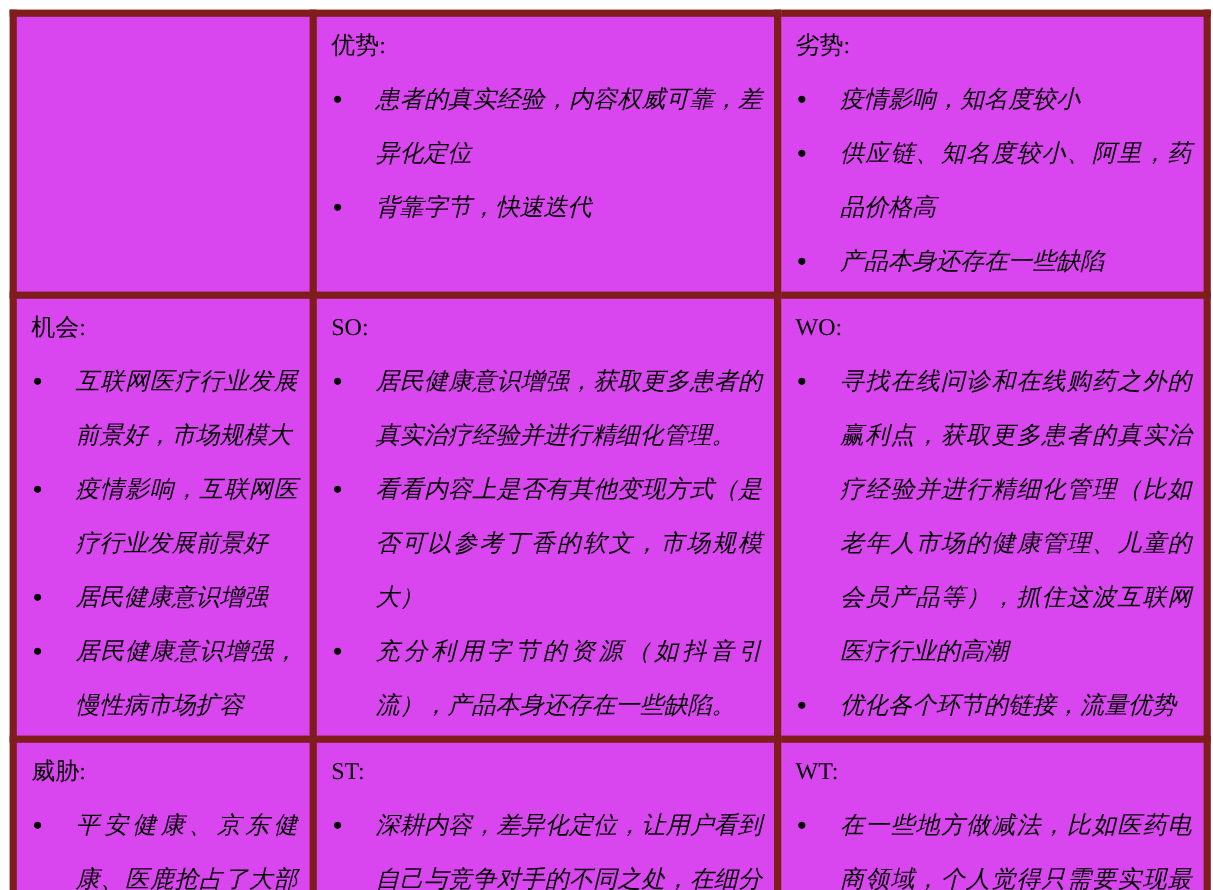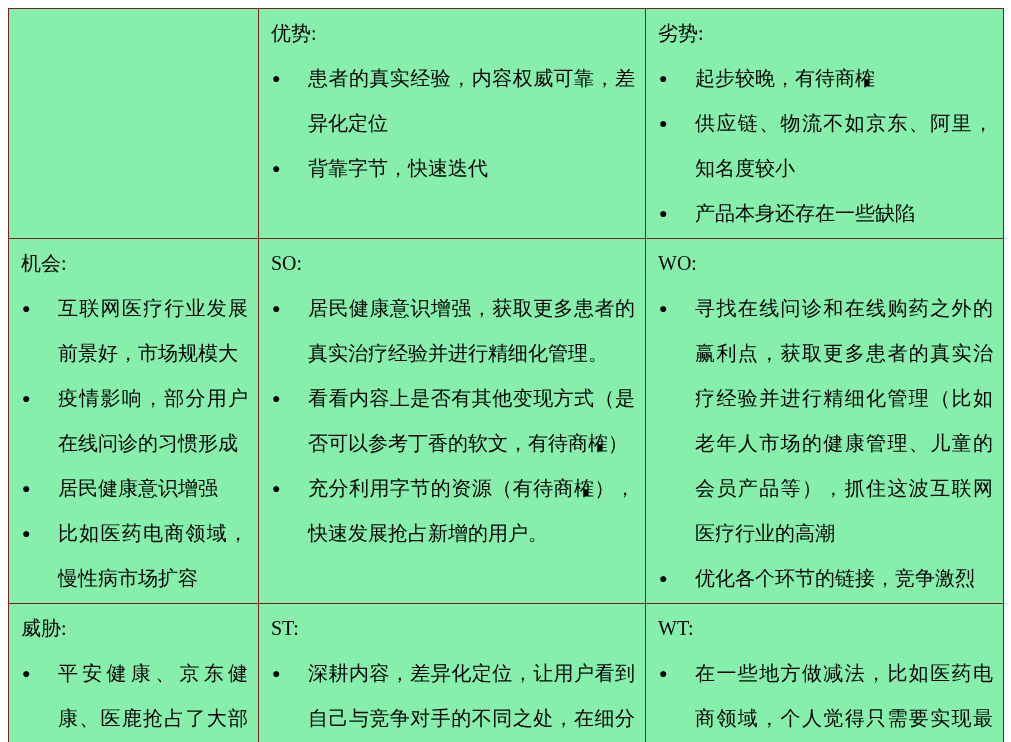--- a/index.html
+++ b/index.html
@@ -21,45 +21,46 @@
   table.swot {
     position: absolute;
     left: 8px;
     top: 8px;
     width: 995px;
     height: 723px;
     border-collapse: collapse;
     table-layout: fixed;
   }
   table.swot td {
-    border: 1px solid #7f1d1d;
+    border: 6px solid #7f1d1d;
     vertical-align: top;
     padding: 2px 10px 2px 12px;
     font-size: 20px;
     line-height: 45px;
-    background: #86efac;
+    background: #d946ef;
   }
   .cell-title {
     white-space: nowrap;
   }
   .item {
     display: flex;
     align-items: flex-start;
   }
   .bullet {
     flex: 0 0 36px;
     width: 36px;
     font-size: 14px;
     line-height: 45px;
     padding-left: 1px;
   }
   .item-text {
     flex: 1 1 auto;
     text-align: justify;
     text-justify: inter-ideograph;
+    font-style: italic;
   }
 </style>
 </head>
 <body>
 
 <div class="page">
   <table class="swot">
     <colgroup>
       <col style="width:250px">
       <col style="width:387px">
@@ -79,79 +80,79 @@
         <div class="item">
           <span class="bullet">●</span>
           <span class="item-text">背靠字节，快速迭代</span>
         </div>
       </td>
 
       <td>
         <div class="cell-title">劣势:</div>
         <div class="item">
           <span class="bullet">●</span>
-          <span class="item-text">起步较晚，有待商榷</span>
+          <span class="item-text">疫情影响，知名度较小</span>
         </div>
         <div class="item">
           <span class="bullet">●</span>
-          <span class="item-text">供应链、物流不如京东、阿里，知名度较小</span>
+          <span class="item-text">供应链、知名度较小、阿里，药品价格高</span>
         </div>
         <div class="item">
           <span class="bullet">●</span>
           <span class="item-text">产品本身还存在一些缺陷</span>
         </div>
       </td>
     </tr>
 
     <tr style="height:326px">
       <td>
         <div class="cell-title">机会:</div>
         <div class="item">
           <span class="bullet">●</span>
           <span class="item-text">互联网医疗行业发展前景好，市场规模大</span>
         </div>
         <div class="item">
           <span class="bullet">●</span>
-          <span class="item-text">疫情影响，部分用户在线问诊的习惯形成</span>
+          <span class="item-text">疫情影响，互联网医疗行业发展前景好</span>
         </div>
         <div class="item">
           <span class="bullet">●</span>
           <span class="item-text">居民健康意识增强</span>
         </div>
         <div class="item">
           <span class="bullet">●</span>
-          <span class="item-text">比如医药电商领域，慢性病市场扩容</span>
+          <span class="item-text">居民健康意识增强，慢性病市场扩容</span>
         </div>
       </td>
 
       <td>
         <div class="cell-title">SO:</div>
         <div class="item">
           <span class="bullet">●</span>
           <span class="item-text">居民健康意识增强，获取更多患者的真实治疗经验并进行精细化管理。</span>
         </div>
         <div class="item">
           <span class="bullet">●</span>
-          <span class="item-text">看看内容上是否有其他变现方式（是否可以参考丁香的软文，有待商榷）</span>
+          <span class="item-text">看看内容上是否有其他变现方式（是否可以参考丁香的软文，市场规模大）</span>
         </div>
         <div class="item">
           <span class="bullet">●</span>
-          <span class="item-text">充分利用字节的资源（有待商榷），快速发展抢占新增的用户。</span>
+          <span class="item-text">充分利用字节的资源（如抖音引流），产品本身还存在一些缺陷。</span>
         </div>
       </td>
 
       <td>
         <div class="cell-title">WO:</div>
         <div class="item">
           <span class="bullet">●</span>
           <span class="item-text">寻找在线问诊和在线购药之外的赢利点，获取更多患者的真实治疗经验并进行精细化管理（比如老年人市场的健康管理、儿童的会员产品等），抓住这波互联网医疗行业的高潮</span>
         </div>
         <div class="item">
           <span class="bullet">●</span>
-          <span class="item-text">优化各个环节的链接，竞争激烈</span>
+          <span class="item-text">优化各个环节的链接，流量优势</span>
         </div>
       </td>
     </tr>
 
     <tr style="height:190px">
       <td>
         <div class="cell-title">威胁:</div>
         <div class="item">
           <span class="bullet">●</span>
           <span class="item-text">平安健康、京东健康、医鹿抢占了大部分市场份额，竞争激烈</span>

